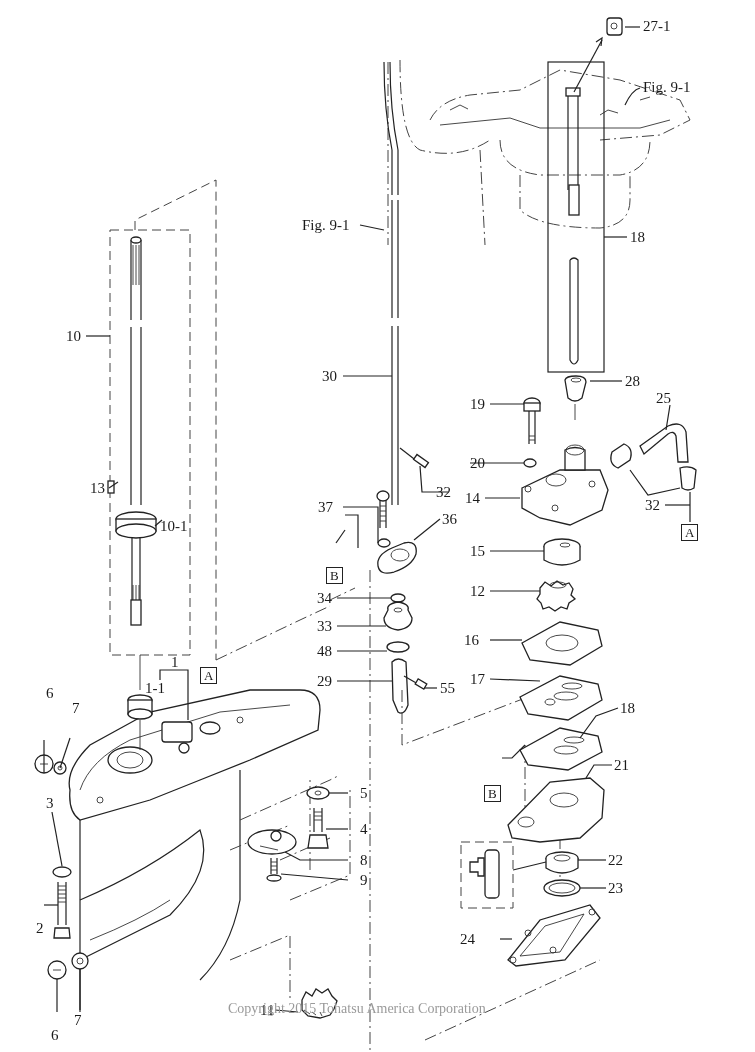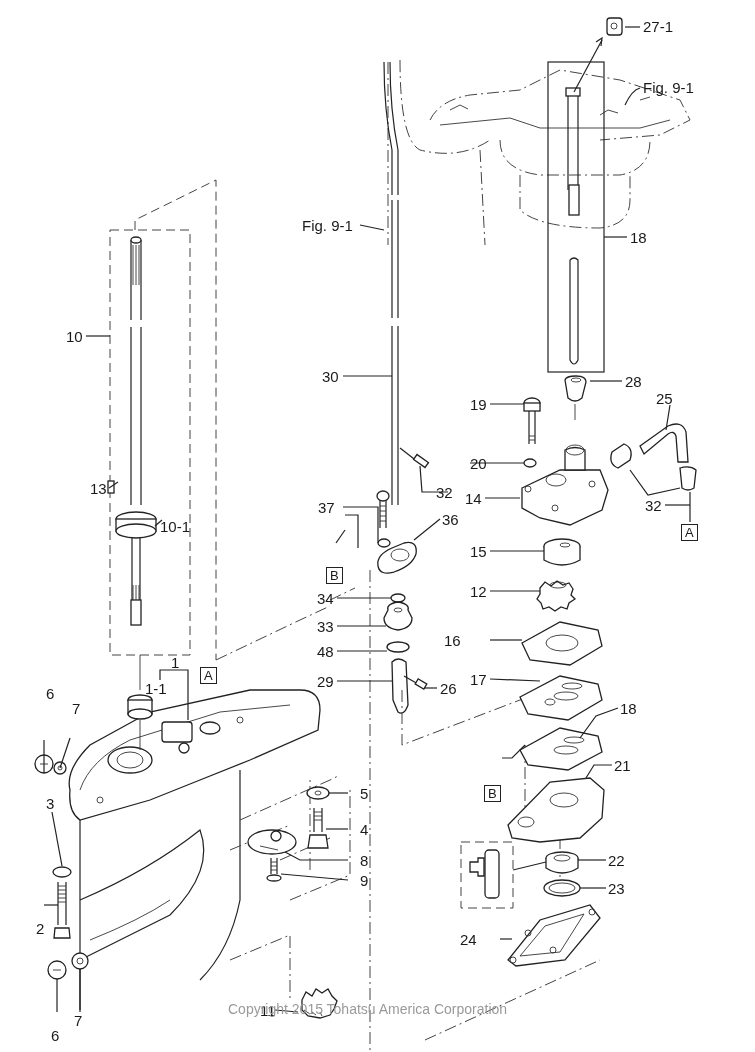--- a/index.html
+++ b/index.html
@@ -1,17 +1,17 @@
 <!DOCTYPE html>
 <html><head>
 <meta charset="utf-8">
 <style>
   html,body{margin:0;padding:0;background:#ffffff;}
   #stage{position:relative;width:755px;height:1052px;overflow:hidden;background:#fff;
-    font-family:Liberation Sans, sans-serif;color:#1a1a1a;}
+    font-family:Liberation Serif, serif;color:#1a1a1a;}
   svg#art{position:absolute;left:0;top:0;width:755px;height:1052px;}
   .lbl{position:absolute;font-size:15px;line-height:15px;white-space:nowrap;color:#1a1a1a;}
   .boxlbl{position:absolute;font-size:13px;line-height:13px;border:1.5px solid #222;padding:1px 3px;background:#fff;}
   .copy{position:absolute;left:228px;top:1001px;font-size:14px;color:#9a9a9a;white-space:nowrap;}
   .ln{stroke:#222;stroke-width:1.2;fill:none;}
   .dash{stroke:#444;stroke-width:1;fill:none;stroke-dasharray:9 5;}
   .dashdot{stroke:#444;stroke-width:1;fill:none;stroke-dasharray:12 4 2 4;}
   .part{stroke:#222;stroke-width:1.3;fill:#fff;}
   .thin{stroke:#333;stroke-width:0.9;fill:none;}
 </style>
@@ -335,25 +335,25 @@
 <span class="lbl" style="left:465px;top:491px">14</span>
 <span class="lbl" style="left:645px;top:498px">32</span>
 <span class="lbl" style="left:318px;top:500px">37</span>
 <span class="lbl" style="left:90px;top:481px">13</span>
 <span class="lbl" style="left:442px;top:512px">36</span>
 <span class="lbl" style="left:470px;top:544px">15</span>
 <span class="lbl" style="left:160px;top:519px">10-1</span>
 <span class="lbl" style="left:317px;top:591px">34</span>
 <span class="lbl" style="left:470px;top:584px">12</span>
 <span class="lbl" style="left:317px;top:619px">33</span>
-<span class="lbl" style="left:444px;top:633px">16</span>
+<span class="lbl" style="left:464px;top:633px">16</span>
 <span class="lbl" style="left:317px;top:644px">48</span>
 <span class="lbl" style="left:171px;top:655px">1</span>
 <span class="lbl" style="left:317px;top:674px">29</span>
-<span class="lbl" style="left:440px;top:681px">26</span>
+<span class="lbl" style="left:440px;top:681px">55</span>
 <span class="lbl" style="left:470px;top:672px">17</span>
 <span class="lbl" style="left:145px;top:681px">1-1</span>
 <span class="lbl" style="left:46px;top:686px">6</span>
 <span class="lbl" style="left:72px;top:701px">7</span>
 <span class="lbl" style="left:620px;top:701px">18</span>
 <span class="lbl" style="left:614px;top:758px">21</span>
 <span class="lbl" style="left:360px;top:786px">5</span>
 <span class="lbl" style="left:360px;top:822px">4</span>
 <span class="lbl" style="left:46px;top:796px">3</span>
 <span class="lbl" style="left:360px;top:853px">8</span>

